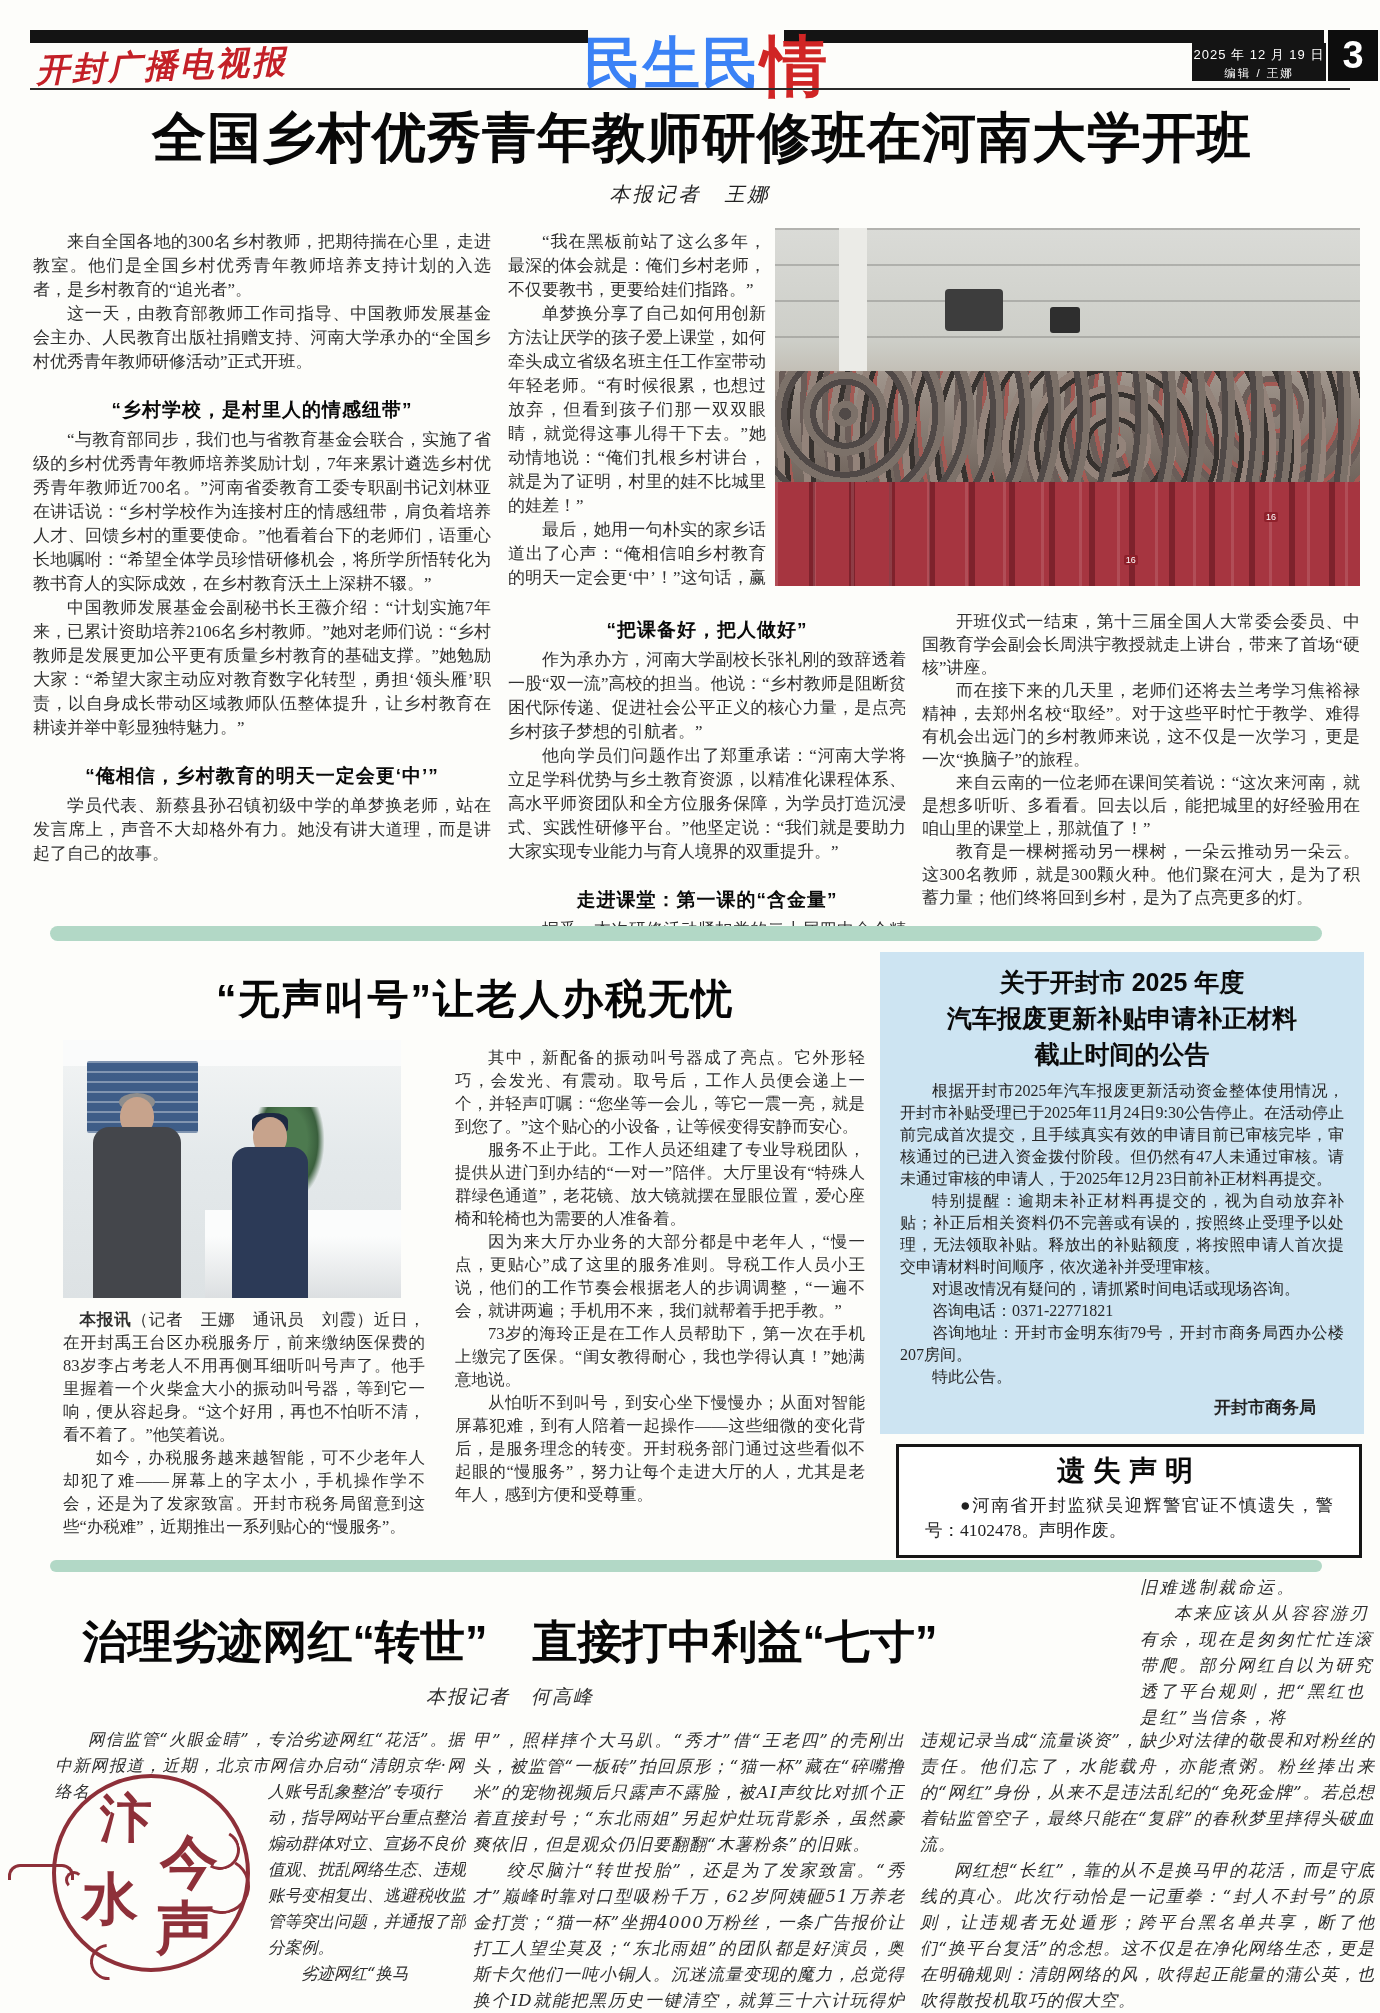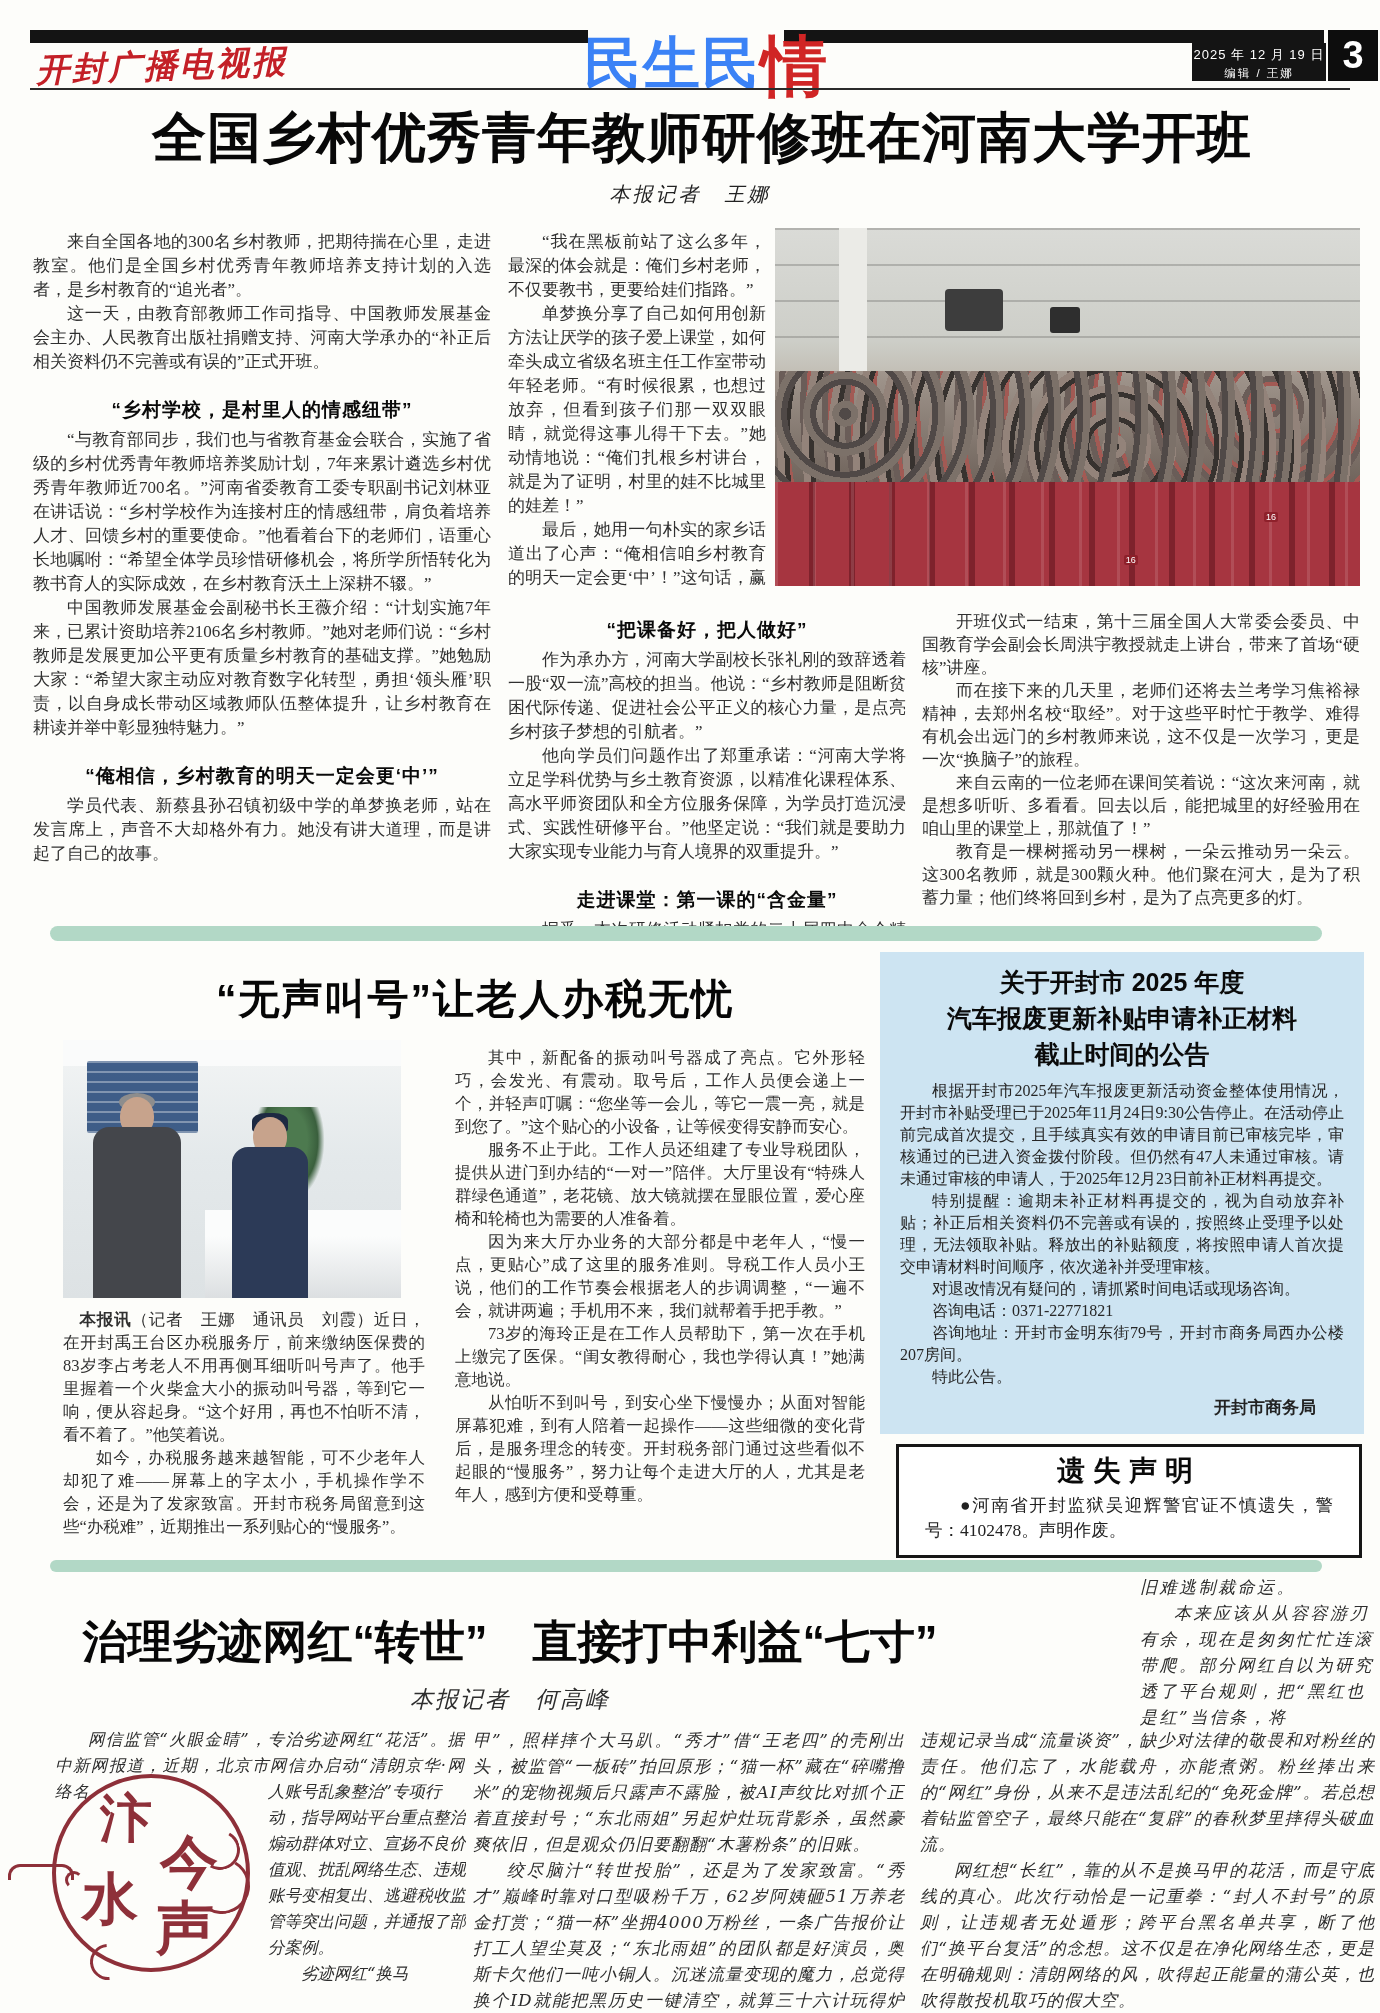--- a/index.html
+++ b/index.html
@@ -116,21 +116,21 @@
   .lost-title { text-align:center; font-size:28px; font-weight:900; letter-spacing:8px;
                 font-family:"Liberation Sans", sans-serif; color:#0a0a0a; }
   .lost-text { font-size:17.5px; line-height:25px; margin-top:3px; text-indent:2em; text-align:justify; }
 
   
   .a3 { font-family:"DejaVu Serif", serif; font-style:italic; color:#2d2d2d; }
   .a3-headline { position:absolute; left:40px; top:1612px; width:940px; text-align:center;
                  font-size:45px; font-weight:900; font-family:"Liberation Sans", sans-serif; font-style:normal;
                  color:#070707; white-space:nowrap; }
   .a3-byline { position:absolute; left:40px; top:1684px; width:940px; text-align:center;
-               font-size:23px; letter-spacing:2px; }
+               font-size:19px; letter-spacing:2px; }
   .a3-tr   { position:absolute; left:1140px; top:1574px; width:240px; height:158px;
              font-size:17px; line-height:26px; letter-spacing:2.5px; overflow:hidden; }
   .a3-col  { position:absolute; top:1727px; height:288px; font-size:17px; line-height:26px;
              letter-spacing:1px; text-align:justify; overflow:hidden; }
   .a3-col1  { left:55px;  width:410px; font-size:16.5px; }
   .a3-col1b { position:absolute; left:268px; top:1779px; width:198px; height:236px;
               font-size:16.5px; line-height:26px; overflow:hidden; }
   .a3-col2  { left:473px; width:432px; }
   .a3-col3  { left:920px; width:455px; }
 
@@ -167,21 +167,21 @@
     <div class="editor-line">编辑 / 王娜</div>
   </div>
   <div class="pagenum">3</div>
   <div class="header-rule"></div>
 
   <h1 class="a1-headline">全国乡村优秀青年教师研修班在河南大学开班</h1>
   <div class="a1-byline">本报记者　王娜</div>
 
   <div class="textcol a1-col1">
     <p class="para">来自全国各地的300名乡村教师，把期待揣在心里，走进教室。他们是全国乡村优秀青年教师培养支持计划的入选者，是乡村教育的“追光者”。</p>
-    <p class="para">这一天，由教育部教师工作司指导、中国教师发展基金会主办、人民教育出版社捐赠支持、河南大学承办的“补正后相关资料仍不完善或有误的”正式开班。</p>
+    <p class="para">这一天，由教育部教师工作司指导、中国教师发展基金会主办、人民教育出版社捐赠支持、河南大学承办的“全国乡村优秀青年教师研修活动”正式开班。</p>
     <p class="subhead">“乡村学校，是村里人的情感纽带”</p>
     <p class="para">“与教育部同步，我们也与省教育基金会联合，实施了省级的乡村优秀青年教师培养奖励计划，7年来累计遴选乡村优秀青年教师近700名。”河南省委教育工委专职副书记刘林亚在讲话说：“乡村学校作为连接村庄的情感纽带，肩负着培养人才、回馈乡村的重要使命。”他看着台下的老师们，语重心长地嘱咐：“希望全体学员珍惜研修机会，将所学所悟转化为教书育人的实际成效，在乡村教育沃土上深耕不辍。”</p>
     <p class="para">中国教师发展基金会副秘书长王薇介绍：“计划实施7年来，已累计资助培养2106名乡村教师。”她对老师们说：“乡村教师是发展更加公平更有质量乡村教育的基础支撑。”她勉励大家：“希望大家主动应对教育数字化转型，勇担‘领头雁’职责，以自身成长带动区域教师队伍整体提升，让乡村教育在耕读并举中彰显独特魅力。”</p>
     <p class="subhead">“俺相信，乡村教育的明天一定会更‘中’”</p>
     <p class="para">学员代表、新蔡县孙召镇初级中学的单梦换老师，站在发言席上，声音不大却格外有力。她没有讲大道理，而是讲起了自己的故事。</p>
   </div>
 
   <div class="textcol a1-col2a">
     <p class="para">“我在黑板前站了这么多年，最深的体会就是：俺们乡村老师，不仅要教书，更要给娃们指路。”</p>
     <p class="para">单梦换分享了自己如何用创新方法让厌学的孩子爱上课堂，如何牵头成立省级名班主任工作室带动年轻老师。“有时候很累，也想过放弃，但看到孩子们那一双双眼睛，就觉得这事儿得干下去。”她动情地说：“俺们扎根乡村讲台，就是为了证明，村里的娃不比城里的娃差！”</p>

